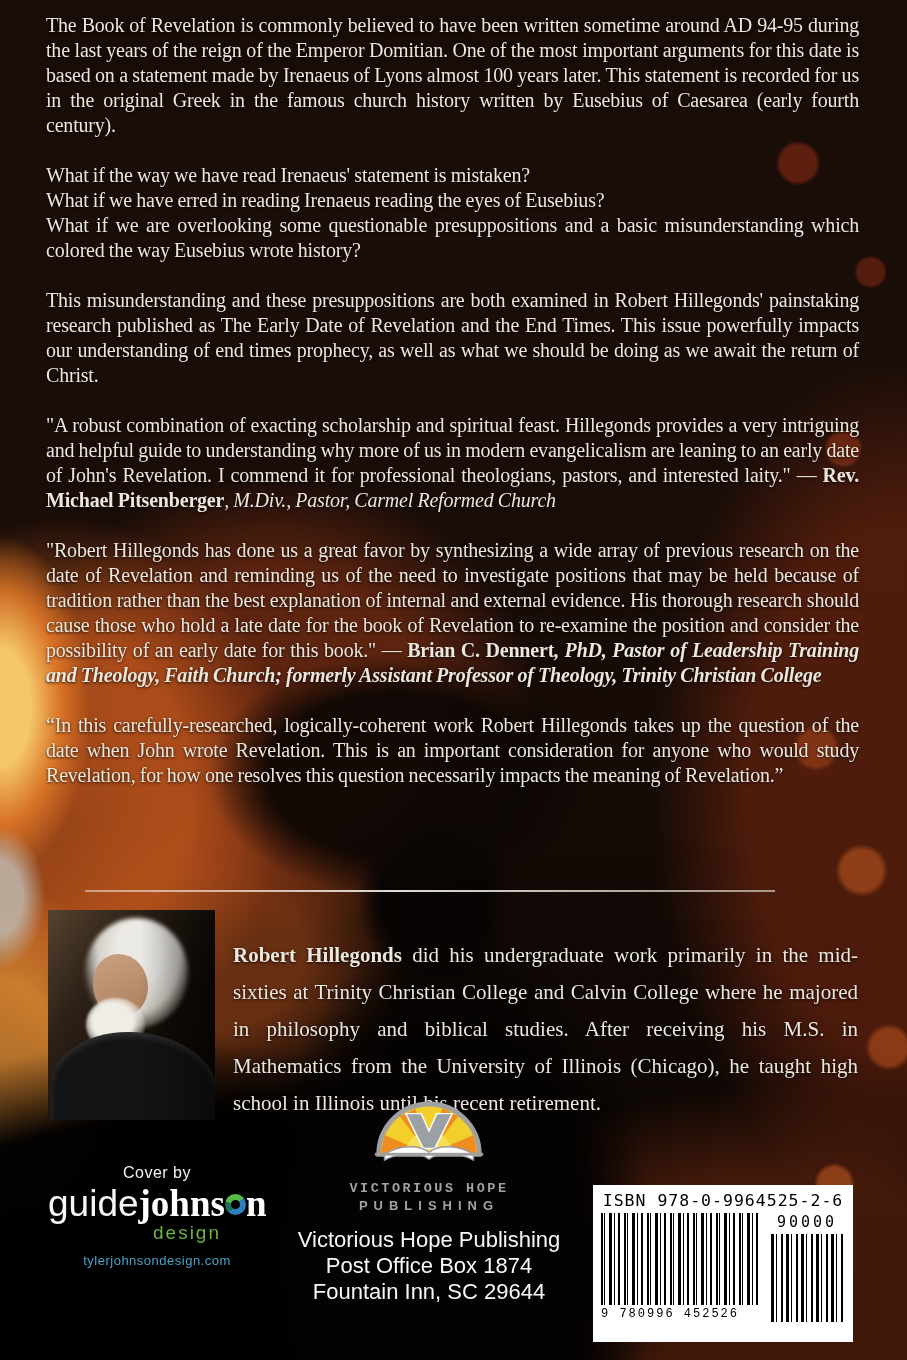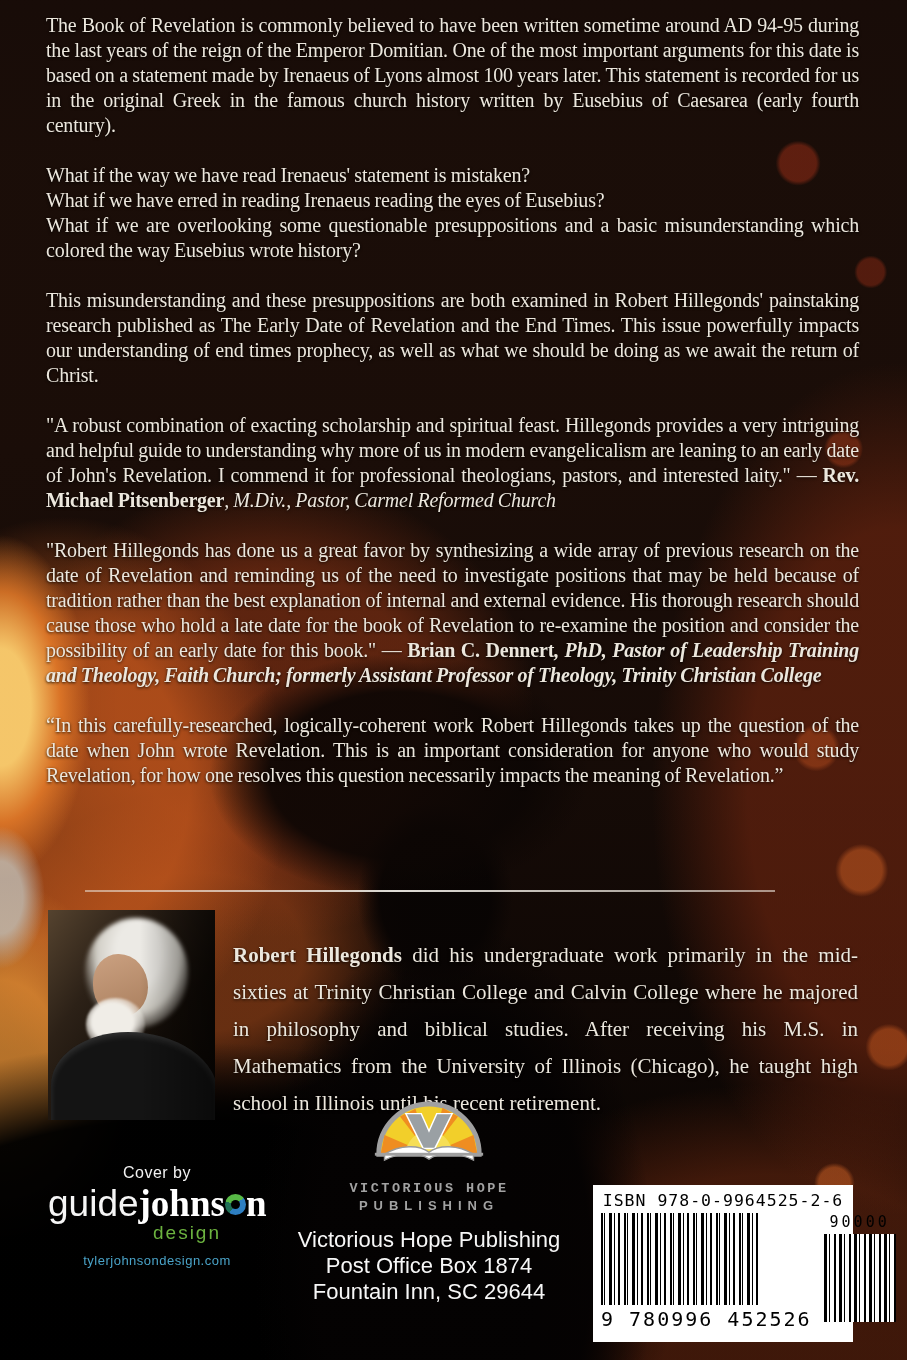--- a/index.html
+++ b/index.html
@@ -94,21 +94,21 @@
   .design-sub{font-size:19px;letter-spacing:2px;color:#6cb33f;margin-top:-2px;transform:translateX(30px);}
   .tj-url{font-size:13px;margin-top:9px;color:#4aa3c8;letter-spacing:.5px;text-align:center;}
 
   
   .barcode{position:absolute;left:593px;top:1185px;width:260px;height:157px;background:#fff;
            font-family:"DejaVu Sans Mono", monospace;color:#000;padding:6px 8px;box-sizing:border-box;}
   .isbn-line{font-size:16.5px;letter-spacing:1px;text-align:center;white-space:nowrap;}
   .bars-row{display:flex;margin-top:3px;}
   .bars-main{width:158px;height:92px;
      background:repeating-linear-gradient(90deg,#000 0 2px,#fff 2px 3px,#000 3px 4px,#fff 4px 8px,#000 8px 11px,#fff 11px 13px,#000 13px 14px,#fff 14px 17px,#000 17px 19px,#fff 19px 23px);}
-  .bars-digits{font-size:20px;letter-spacing:2px;margin-top:2px;white-space:nowrap;}
+  .bars-digits{font-size:12px;letter-spacing:2px;margin-top:2px;white-space:nowrap;font-family:Liberation Mono, monospace;}
   .bars-right{margin-left:12px;display:flex;flex-direction:column;align-items:center;}
   .price-code{font-size:15px;letter-spacing:3px;}
   .bars-small{width:72px;height:88px;margin-top:3px;
      background:repeating-linear-gradient(90deg,#000 0 3px,#fff 3px 5px,#000 5px 6px,#fff 6px 10px,#000 10px 12px,#fff 12px 15px);}
 </style>
 </head>
 <body>
 
 <div class="page">
 

